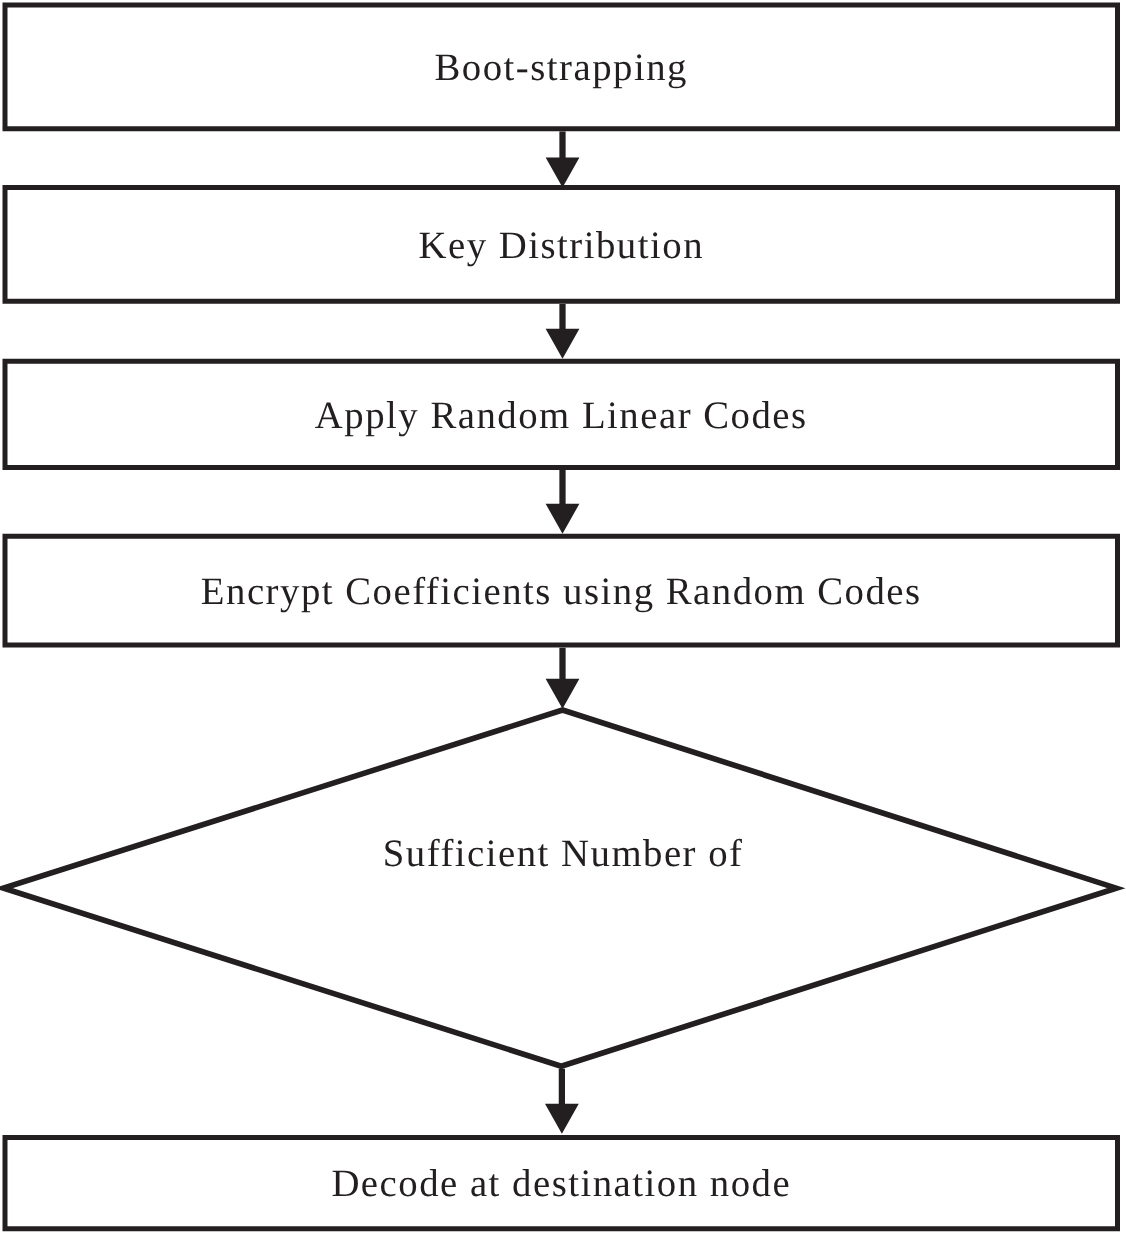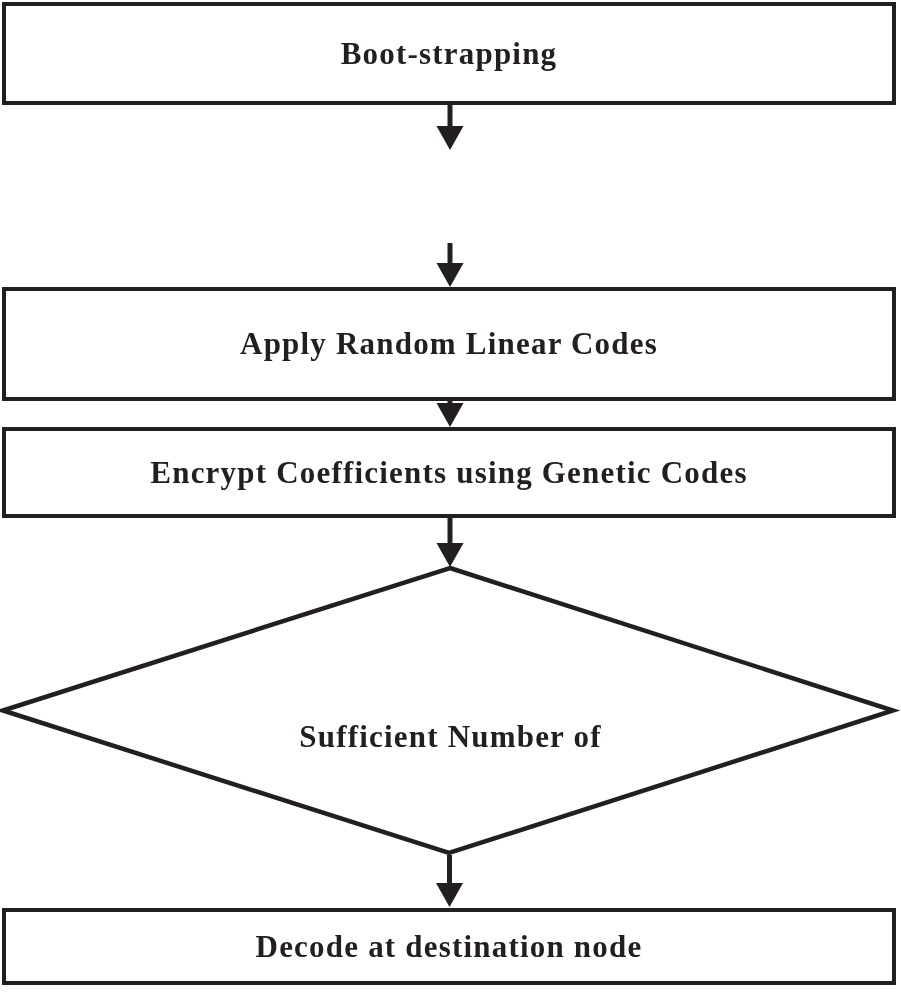--- a/index.html
+++ b/index.html
@@ -8,21 +8,20 @@
     background: #ffffff;
   }
   .canvas {
     position: relative;
     width: 901px;
     height: 1006px;
     background: #ffffff;
     font-family: "Liberation Serif", "DejaVu Serif", serif;
     color: #231f20;
     overflow: hidden;
-    font-weight: bold;
   }
   .svg-layer {
     position: absolute;
     top: 0;
     left: 0;
     width: 901px;
     height: 1006px;
   }
   .flow-box {
     position: absolute;
@@ -33,33 +32,33 @@
     background: #ffffff;
     display: flex;
     align-items: center;
     justify-content: center;
     text-align: center;
     font-size: 31px;
     letter-spacing: 1.2px;
   }
   .box-1 { top: 2px;   height: 103px; }
   .box-2 { top: 148px; height: 95px;  }
-  .box-3 { top: 287px; height: 114px;  }
+  .box-3 { top: 287px; height: 89px;  }
   .box-4 { top: 427px; height: 91px;  }
   .box-5 { top: 908px; height: 77px;  }
   .diamond-label {
     position: absolute;
     left: 0;
     top: 662px;
     width: 901px;
     height: 96px;
     display: flex;
     flex-direction: column;
     align-items: center;
-    justify-content: flex-end;
+    justify-content: space-between;
     text-align: center;
     font-size: 31px;
     letter-spacing: 1.2px;
     line-height: 42px;
   }
   .arrow-shaft {
     stroke: #231f20;
     stroke-width: 5;
   }
   .arrow-head {
@@ -105,27 +104,30 @@
     <g>
       <line class="arrow-shaft" x1="449.5" y1="855" x2="449.5" y2="885"></line>
       <polygon class="arrow-head" points="436,883 463,883 449.5,907"></polygon>
     </g>
   </svg>
 
   <div class="flow-box box-1">
     <span>Boot-strapping</span>
   </div>
 
+  <div class="flow-box box-2">
+    <span>Key Distribution</span>
+  </div>
 
   <div class="flow-box box-3">
     <span>Apply Random Linear Codes</span>
   </div>
 
   <div class="flow-box box-4">
-    <span>Encrypt Coefficients using Genetic Codes</span>
+    <span>Encrypt Coefficients using Random Codes</span>
   </div>
 
   <div class="diamond-label">
     <div>Sufficient Number of</div>
   </div>
 
   <div class="flow-box box-5">
     <span>Decode at destination node</span>
   </div>
 

